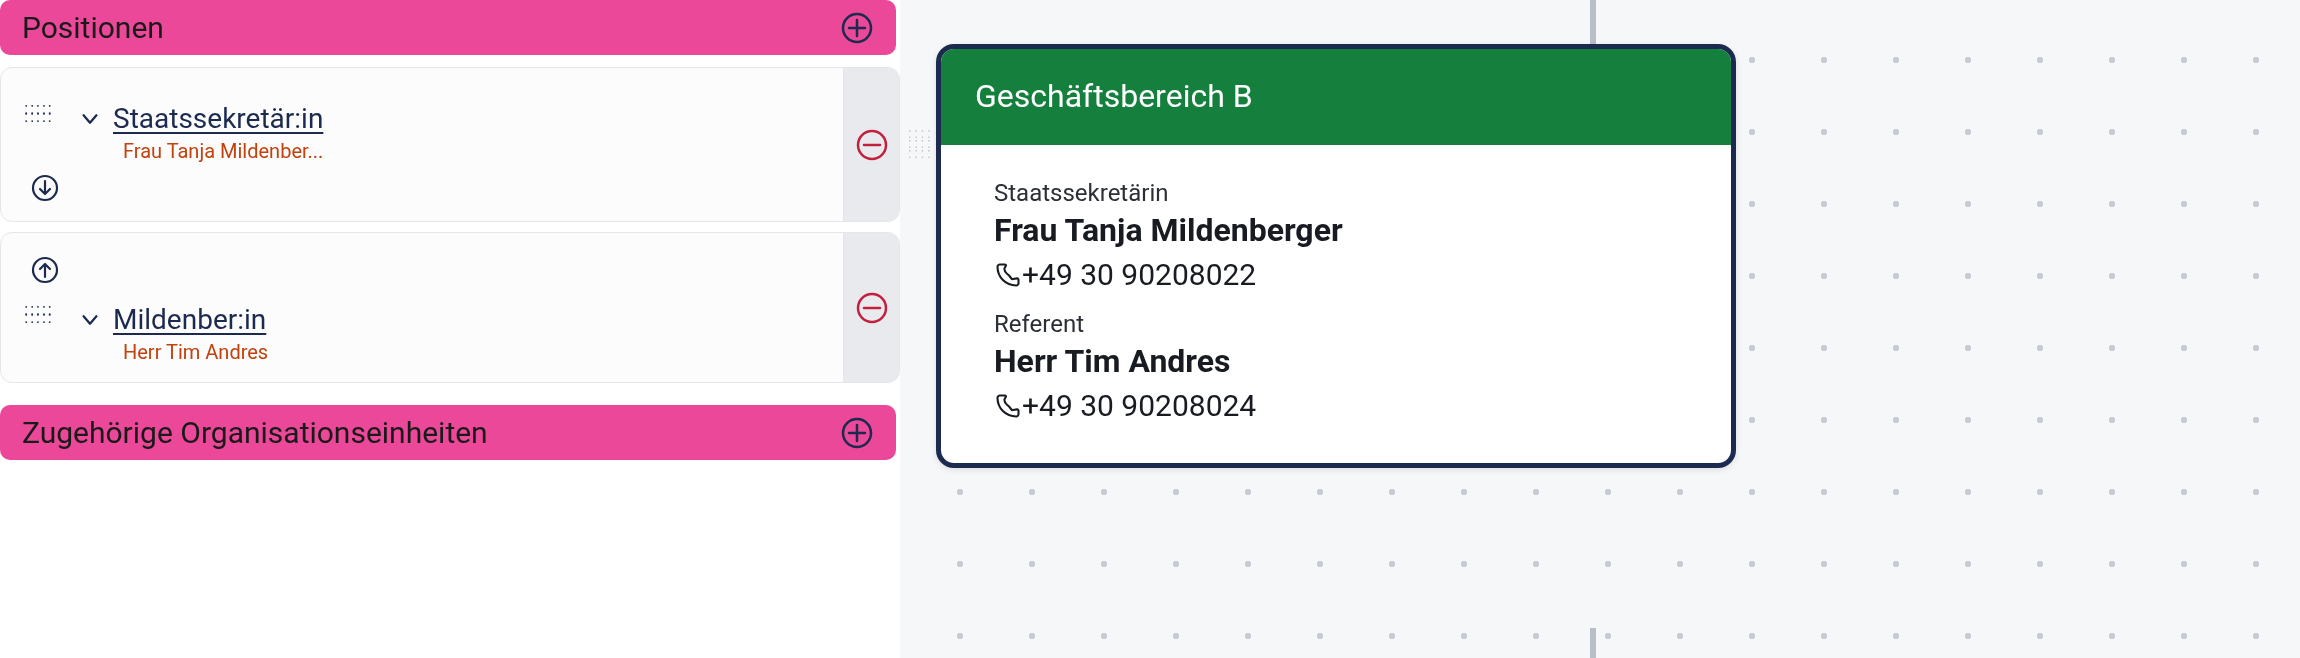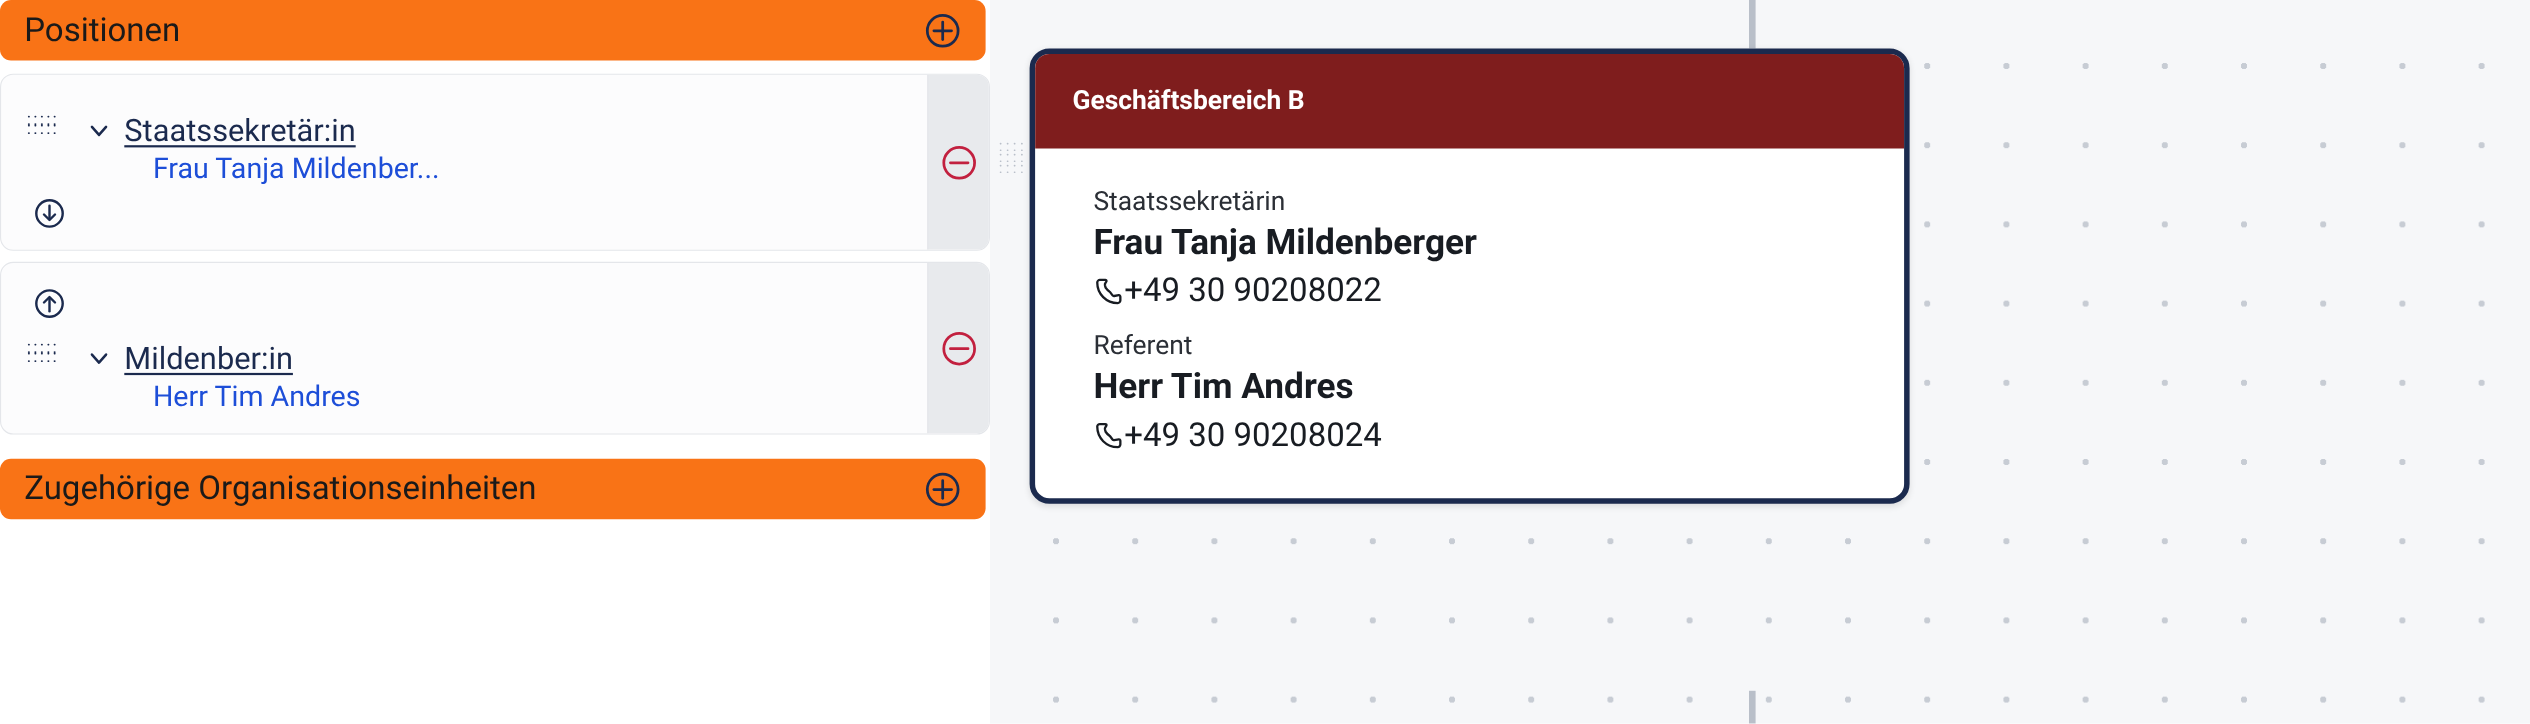--- a/index.html
+++ b/index.html
@@ -10,21 +10,21 @@
   .left {
     width: 900px;
     height: 100%;
     background: #ffffff;
     display: flex;
     flex-direction: column;
     gap: 8px;
     padding: 0;
   }
   .section-header {
-    background: #f97316;
+    background: #ec4899;
     border-radius: 10px;
     display: flex;
     align-items: center;
     justify-content: space-between;
     padding: 10px 22px;
     margin: 0 4px 4px 0;
   }
   .section-header h2 {
     font-size: 30px;
     font-weight: 400;
@@ -73,24 +73,24 @@
     margin-top: 12px;
   }
   .pos-title {
     font-size: 28px;
     color: #1b2a4e;
     text-decoration: underline;
     text-underline-offset: 4px;
     font-weight: 400;
   }
   .pos-sub {
-    font-size: 26px;
-    color: #1d4ed8;
+    font-size: 20px;
+    color: #c2410c;
     margin-top: 4px;
-    margin-left: 16px;
+    margin-left: 0px;
   }
   .sub-indent {
     padding-left: 98px;
   }
   .updown {
     margin-top: 10px;
     margin-left: 0px;
     width: 40px;
     display:flex;
     align-items:center;
@@ -150,24 +150,24 @@
     top: 44px;
     left: 36px;
     width: 800px;
     background: #ffffff;
     border: 5px solid #1b2a4e;
     border-radius: 18px;
     box-shadow: 0 2px 6px rgba(0,0,0,0.1);
     overflow: hidden;
   }
   .org-card-header {
-    background: #7f1d1d;
+    background: #15803d;
     color: #ffffff;
-    font-size: 24px;
-    font-weight: 700;
+    font-size: 32px;
+    font-weight: 400;
     padding: 28px 34px 30px 34px;
   }
   .org-card-body {
     padding: 28px 34px 30px 53px;
     display: flex;
     flex-direction: column;
     gap: 2px;
   }
   .role-label {
     font-size: 24px;

